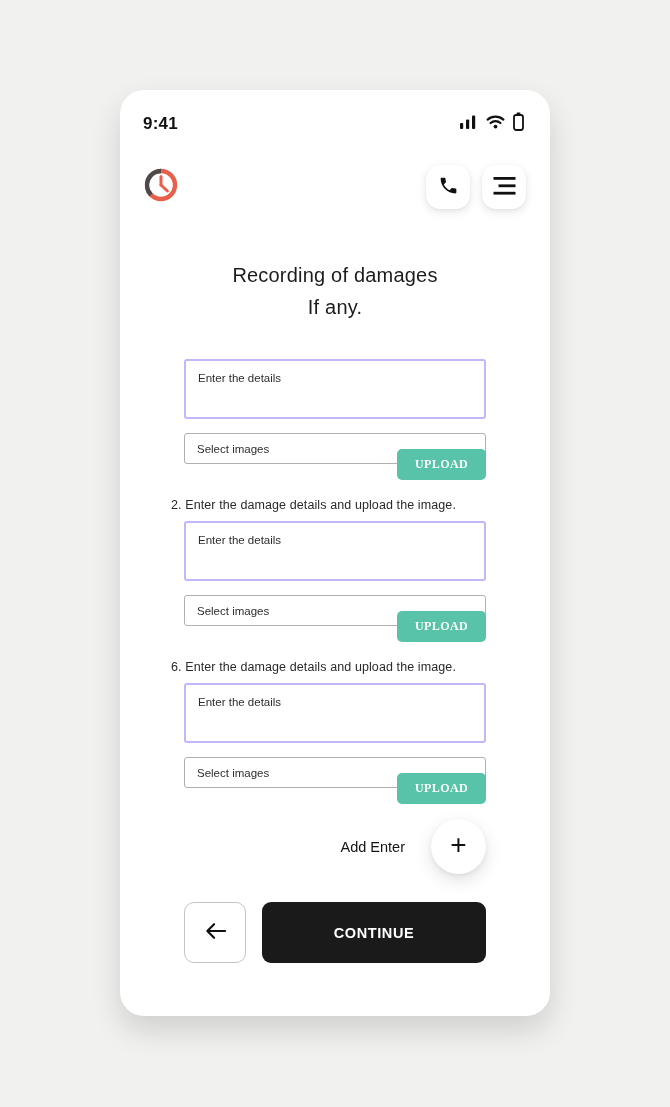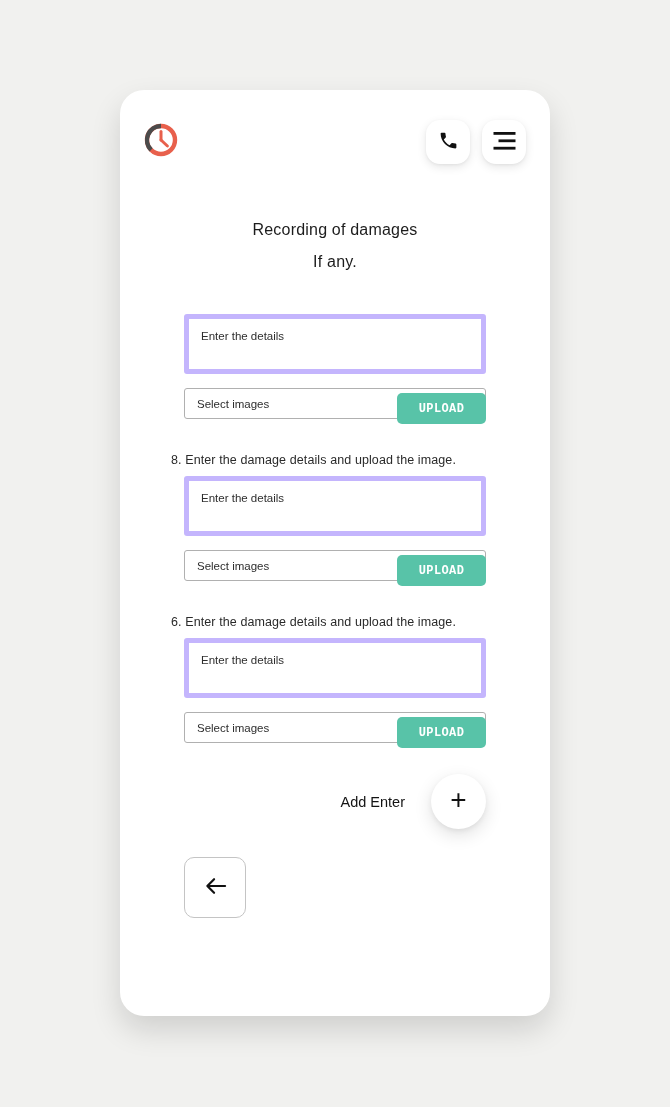--- a/index.html
+++ b/index.html
@@ -32,53 +32,53 @@
   .header-actions { display:flex; gap:12px; }
   .icon-btn {
     width:44px; height:44px; border-radius:14px;
     background:#fff; border:none; cursor:pointer;
     box-shadow:0 3px 10px rgba(0,0,0,0.10), 0 1px 3px rgba(0,0,0,0.05);
     display:flex; align-items:center; justify-content:center;
   }
   
   .page-title {
     margin-top:50px; text-align:center;
-    font-size:16px; font-weight:300; color:#1c1c1c;
+    font-size:20px; font-weight:300; color:#1c1c1c;
     line-height:32px; letter-spacing:0.2px;
   }
   
   .content { padding:0 64px; }
   .damage-section { margin-top:36px; }
   .damage-section + .damage-section { margin-top:34px; }
   .section-label {
     font-size:12.5px; color:#2a2a2a; margin:0 0 9px -13px; letter-spacing:0.1px;
   }
   .details-input {
     width:100%; height:60px;
-    border:5px solid #c4b5fd; border-radius:3px;
+    border:2px solid #c4b5fd; border-radius:3px;
     padding:11px 12px; font-size:11.5px;
     font-family:"Liberation Sans", sans-serif;
     color:#222; resize:none; outline:none; background:#fff;
   }
   .details-input::placeholder, .images-input::placeholder { color:#2e2e2e; opacity:1; }
   .upload-row { position:relative; margin-top:10px; height:31px; }
   .images-input {
     width:100%; height:31px;
     border:1px solid #b0b0b0; border-radius:3px;
     padding:0 12px; font-size:11.5px;
     font-family:"Liberation Sans", sans-serif;
     color:#222; outline:none; background:#fff;
   }
   .upload-btn {
-    position:absolute; right:0; top:5px;
+    position:absolute; right:0; top:16px;
     width:89px; height:31px;
     background:#58C3A8; color:#fff;
     border:none; border-radius:5px; cursor:pointer;
     font-size:12px; font-weight:700; letter-spacing:0.4px;
-    font-family:Liberation Mono, monospace;
+    font-family:Liberation Serif, serif;
   }
   
   .add-more-row {
     display:flex; align-items:center; justify-content:flex-end;
     gap:26px; margin-top:31px; height:55px;
   }
   .add-more-label { font-size:14.5px; color:#141414; }
   .plus-btn {
     width:55px; height:55px; border-radius:50%;
     background:#fff; border:none; cursor:pointer;
@@ -101,20 +101,45 @@
     border:none; border-radius:9px; cursor:pointer;
     font-size:14.5px; font-weight:700; letter-spacing:0.6px;
     font-family:"Liberation Sans", sans-serif;
   }
 </style>
 </head>
 <body>
 
 <div class="phone-card">
 
+  <div class="status-row">
+    <span class="time">9:41</span>
+    <span class="status-icons">
+      <span>
+        <svg width="18" height="14" viewBox="0 0 18 14">
+          <rect x="0" y="8" width="3.2" height="6" rx="1" fill="#111"></rect>
+          <rect x="6" y="4.5" width="3.2" height="9.5" rx="1" fill="#111"></rect>
+          <rect x="12" y="0.5" width="3.2" height="13.5" rx="1" fill="#111"></rect>
+        </svg>
+      </span>
+      <span>
+        <svg width="19" height="14" viewBox="0 0 19 14" fill="none">
+          <path d="M1.6 4.6 C6 0.7 13 0.7 17.4 4.6" stroke="#111" stroke-width="2.2" stroke-linecap="round"></path>
+          <path d="M4.6 8 C7.4 5.6 11.6 5.6 14.4 8" stroke="#111" stroke-width="2.2" stroke-linecap="round"></path>
+          <circle cx="9.5" cy="11.6" r="1.9" fill="#111"></circle>
+        </svg>
+      </span>
+      <span>
+        <svg width="11" height="19" viewBox="0 0 11 19" fill="none">
+          <rect x="3.5" y="0.4" width="4" height="1.8" rx="0.9" fill="#111"></rect>
+          <rect x="1" y="3" width="9" height="15" rx="2.2" stroke="#111" stroke-width="1.8"></rect>
+        </svg>
+      </span>
+    </span>
+  </div>
 
   <div class="header-row">
     <span>
       <svg width="36" height="36" viewBox="0 0 36 36" fill="none">
         <circle cx="18" cy="18" r="14" stroke="#E8604C" stroke-width="4.4"></circle>
         <path d="M18 4 A14 14 0 0 0 8.1 27.9" stroke="#4B4B4B" stroke-width="4.4"></path>
         <path d="M18 18 L18 9.5" stroke="#E8604C" stroke-width="3" stroke-linecap="round"></path>
         <path d="M18 18 L24.4 24" stroke="#E8604C" stroke-width="3" stroke-linecap="round"></path>
       </svg>
     </span>
@@ -147,21 +172,21 @@
 
     <div class="damage-section">
       <textarea class="details-input" placeholder="Enter the details" style=""></textarea>
       <div class="upload-row">
         <input class="images-input" type="text" placeholder="Select images" style="">
         <button class="upload-btn">UPLOAD</button>
       </div>
     </div>
 
     <div class="damage-section">
-      <p class="section-label">8. Enter the damage details and upload the image.</p>
+      <p class="section-label">2. Enter the damage details and upload the image.</p>
       <textarea class="details-input" placeholder="Enter the details" style=""></textarea>
       <div class="upload-row">
         <input class="images-input" type="text" placeholder="Select images" style="">
         <button class="upload-btn">UPLOAD</button>
       </div>
     </div>
 
     <div class="damage-section">
       <p class="section-label">6. Enter the damage details and upload the image.</p>
       <textarea class="details-input" placeholder="Enter the details" style=""></textarea>
@@ -179,16 +204,17 @@
     </div>
 
     <div class="footer-row">
       <button class="back-btn">
         <span>
           <svg width="23" height="20" viewBox="0 0 24 20" fill="none">
             <path d="M22 10 H3.5 M10.5 3 L3.5 10 L10.5 17" stroke="#111" stroke-width="2.3" stroke-linecap="round" stroke-linejoin="round"></path>
           </svg>
         </span>
       </button>
+      <button class="continue-btn">CONTINUE</button>
     </div>
 
   </div>
 </div>
 
 </body></html>

